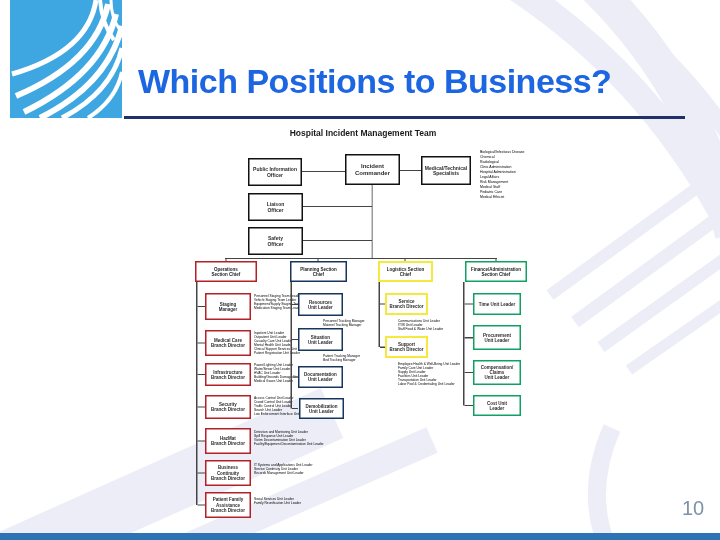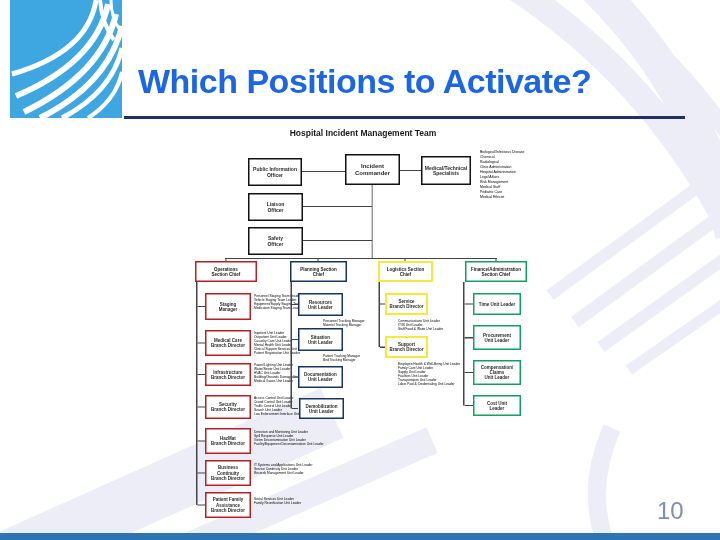--- a/index.html
+++ b/index.html
@@ -18,21 +18,21 @@
   }
   #title-underline{
     position:absolute;left:124px;top:116px;width:561px;height:3px;
     background:#1f3168;z-index:2;
   }
   #footer-bar{
     position:absolute;left:0;bottom:0;width:720px;height:7px;
     background:#2e74b5;z-index:3;
   }
   #page-number{
-    position:absolute;left:657px;top:497px;font-size:24px;color:#7e90ab;z-index:3;
+    position:absolute;left:682px;top:497px;font-size:20px;color:#7e90ab;z-index:3;
   }
   
   #org-chart{
     position:absolute;left:188px;top:128px;width:740px;height:800px;
     transform:scale(0.5);transform-origin:0 0;z-index:2;
   }
   #chart-heading{
     position:absolute;left:150px;top:0;width:400px;text-align:center;
     font-size:17px;font-weight:bold;color:#1a1a1a;
   }
@@ -84,21 +84,21 @@
     <path d="M 98 4 Q 86 62 6 96" stroke-width="6"></path>
     <path d="M 106 14 Q 92 74 14 112" stroke-width="6"></path>
     <path d="M 112 26 Q 98 84 30 118" stroke-width="6"></path>
     <path d="M 112 48 Q 102 92 52 118" stroke-width="5"></path>
     <path d="M 112 72 Q 106 100 78 118" stroke-width="4"></path>
     <path d="M 90 0 Q 92 24 104 40" stroke-width="4"></path>
     <path d="M 101 0 Q 101 18 110 30" stroke-width="3"></path>
   </g>
 </svg>
 
-<div id="slide-title">Which Positions to Activate?</div>
+<div id="slide-title">Which Positions to Business?</div>
 <div id="title-underline"></div>
 
 <div id="org-chart">
   <div id="chart-heading">Hospital Incident Management Team</div>
 
   <div class="hline" style="left:228px;top:86px;width:86px;height:2px;"></div>
   <div class="hline" style="left:424px;top:84px;width:42px;height:2px;"></div>
   <div class="vline gline" style="left:367px;top:114px;width:3px;height:148px;"></div>
   <div class="hline" style="left:230px;top:156px;width:138px;height:2px;"></div>
   <div class="hline" style="left:230px;top:224px;width:138px;height:2px;"></div>

